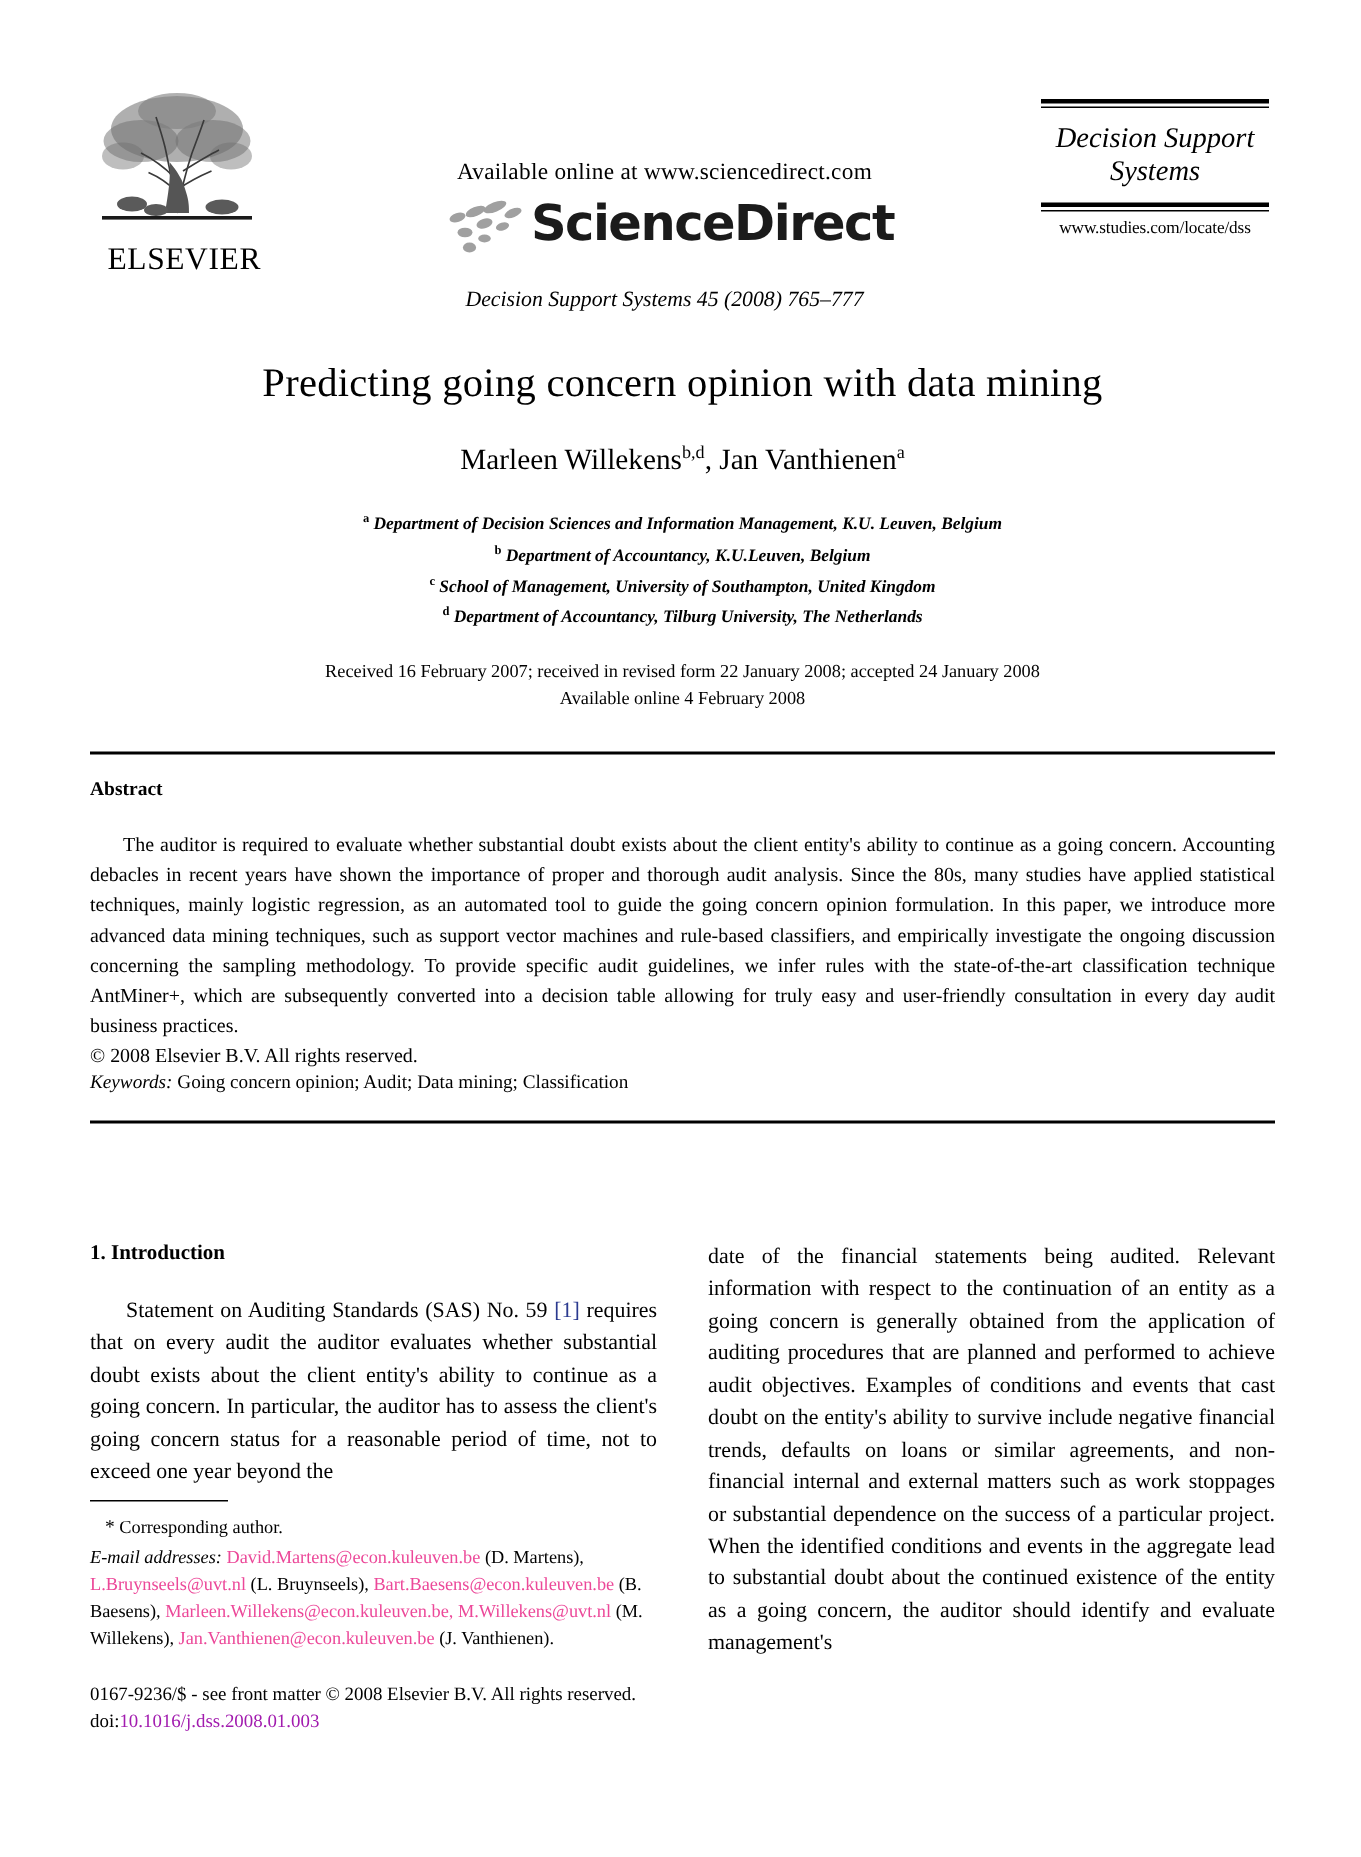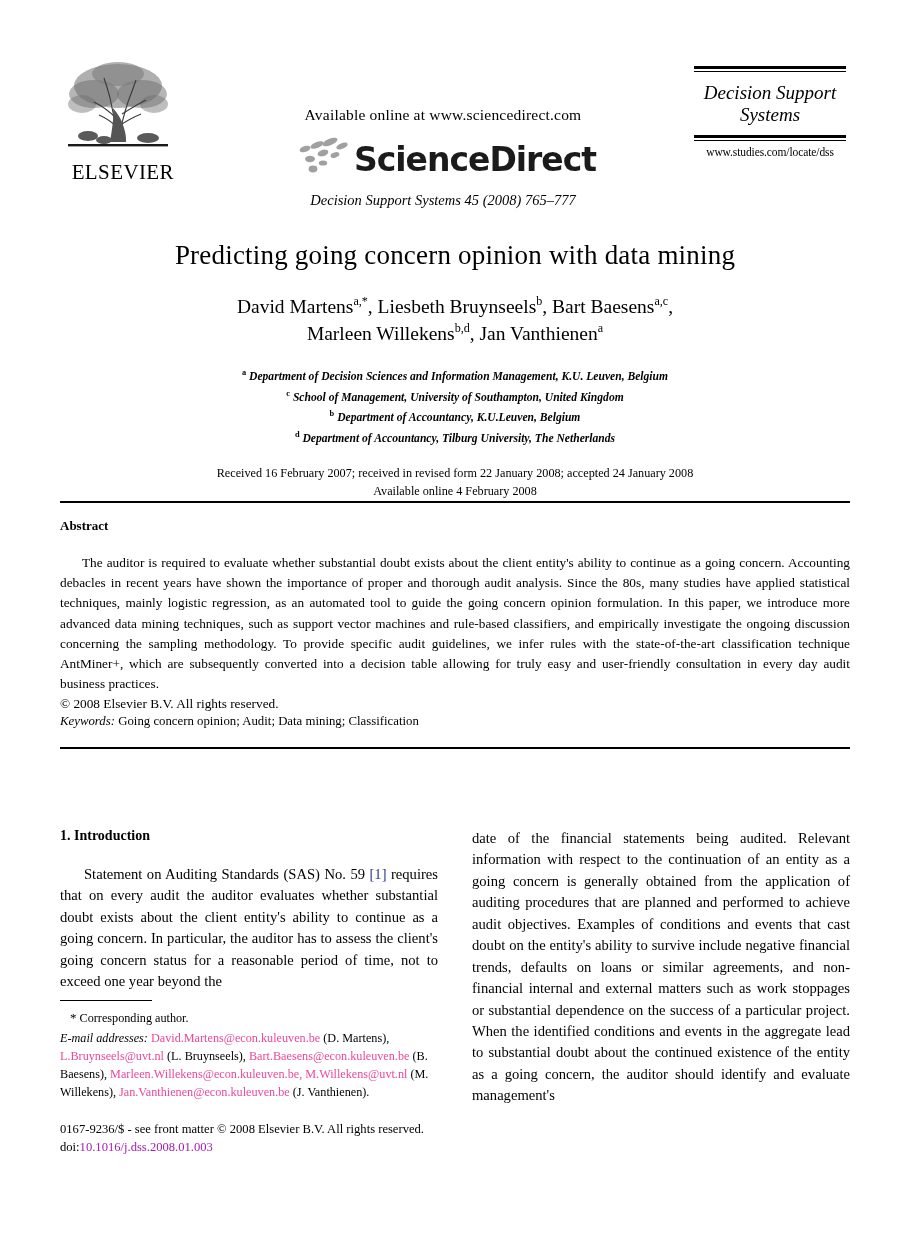--- a/index.html
+++ b/index.html
@@ -53,21 +53,21 @@
     text-align: center;
     margin-top: 36px;
   }
   .sd-available {
     font-family: "Liberation Serif", "DejaVu Serif", serif;
     font-size: 15.5px;
     letter-spacing: 0.2px;
   }
   .sd-logo-row {
     display: flex;
-    align-items: flex-end;
+    align-items: flex-start;
     justify-content: center;
     margin-top: 8px;
     height: 44px;
   }
   .sd-mark { width: 62px; height: 40px; flex: none; }
   .sd-wordmark {
     font-family: "DejaVu Sans", "Liberation Sans", sans-serif;
     font-size: 33px;
     font-weight: bold;
     letter-spacing: -1px;
@@ -313,28 +313,27 @@
       </div>
       <div class="jb-rule-bot"></div>
       <div class="jb-url">www.studies.com/locate/dss</div>
     </div>
   </div>
 
   <div class="title-area">
     <h1 class="paper-title">Predicting going concern opinion with data mining</h1>
 
     <div class="authors">
-      <div><span>David Martens</span><sup>a,*</sup><span>, Liesbeth Bruynseels</span><sup>b</sup><span>, Bart Baesens</span><sup>a,c</sup><span>,</span></div>
       <div><span>Marleen Willekens</span><sup>b,d</sup><span>, Jan Vanthienen</span><sup>a</sup></div>
     </div>
 
     <div class="affils">
       <div><sup>a</sup> <span>Department of Decision Sciences and Information Management, K.U. Leuven, Belgium</span></div>
+      <div><sup>b</sup> <span>Department of Accountancy, K.U.Leuven, Belgium</span></div>
       <div><sup>c</sup> <span>School of Management, University of Southampton, United Kingdom</span></div>
-      <div><sup>b</sup> <span>Department of Accountancy, K.U.Leuven, Belgium</span></div>
       <div><sup>d</sup> <span>Department of Accountancy, Tilburg University, The Netherlands</span></div>
     </div>
 
     <div class="history">
       <div>Received 16 February 2007; received in revised form 22 January 2008; accepted 24 January 2008</div>
       <div>Available online 4 February 2008</div>
     </div>
   </div>
 
   <div class="hrule" id="rule-abstract-top"></div>

